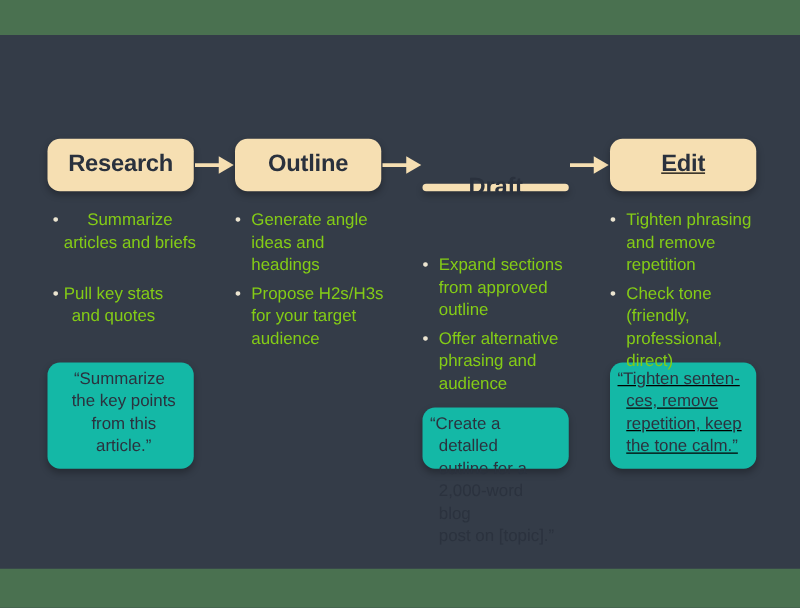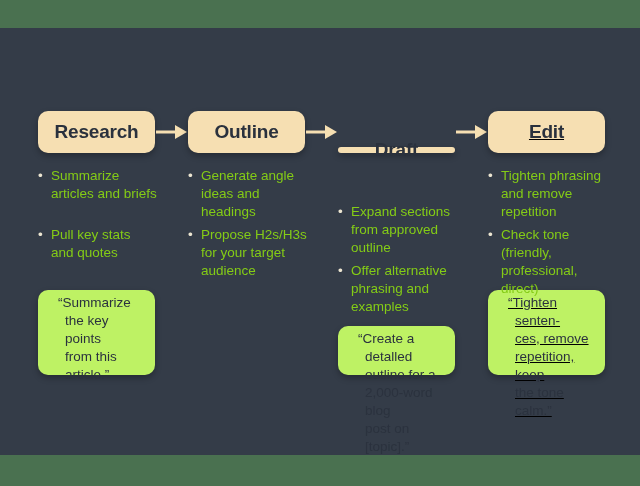--- a/index.html
+++ b/index.html
@@ -74,35 +74,35 @@
     line-height: 18px;
   }
   .bullet-text {
     color: #84cc16;
     font-size: 13.5px;
     line-height: 18px;
     white-space: pre-line;
   }
   .prompt-card {
     grid-row: 3;
-    background: #bef264;
+    background: #14b8a6;
     border-radius: 10px;
-    padding: 4px 8px 4px 20px;
+    padding: 4px 8px 4px 6px;
     box-sizing: border-box;
     box-shadow: 0 3px 6px rgba(0,0,0,0.28);
   }
   .prompt-text {
     color: #2b323e;
     font-size: 13.5px;
     line-height: 18px;
     white-space: pre-line;
     padding-left: 7px;
     text-indent: -7px;
   }
-  .c1 { grid-column: 1; }
+  .c1 { grid-column: 1; text-align: center; }
   .c2 { grid-column: 2; }
   .c3 { grid-column: 3; }
   .c4 { grid-column: 4; }
   .c5 { grid-column: 5; margin-top: 36px; }
   .c6 { grid-column: 6; }
   .c7 { grid-column: 7; text-decoration: underline; }
 </style>
 </head>
 <body>
 
@@ -170,21 +170,21 @@
         <div class="bullet slot1">
           <span class="bullet-dot">•</span>
           <span class="bullet-text">Expand sections
 from approved
 outline</span>
         </div>
         <div class="bullet slot2">
           <span class="bullet-dot">•</span>
           <span class="bullet-text">Offer alternative
 phrasing and
-examples</span>
+audience</span>
         </div>
       </div>
       <div class="bullets c7">
         <div class="bullet slot1">
           <span class="bullet-dot">•</span>
           <span class="bullet-text">Tighten phrasing
 and remove
 repetition</span>
         </div>
         <div class="bullet slot2">

